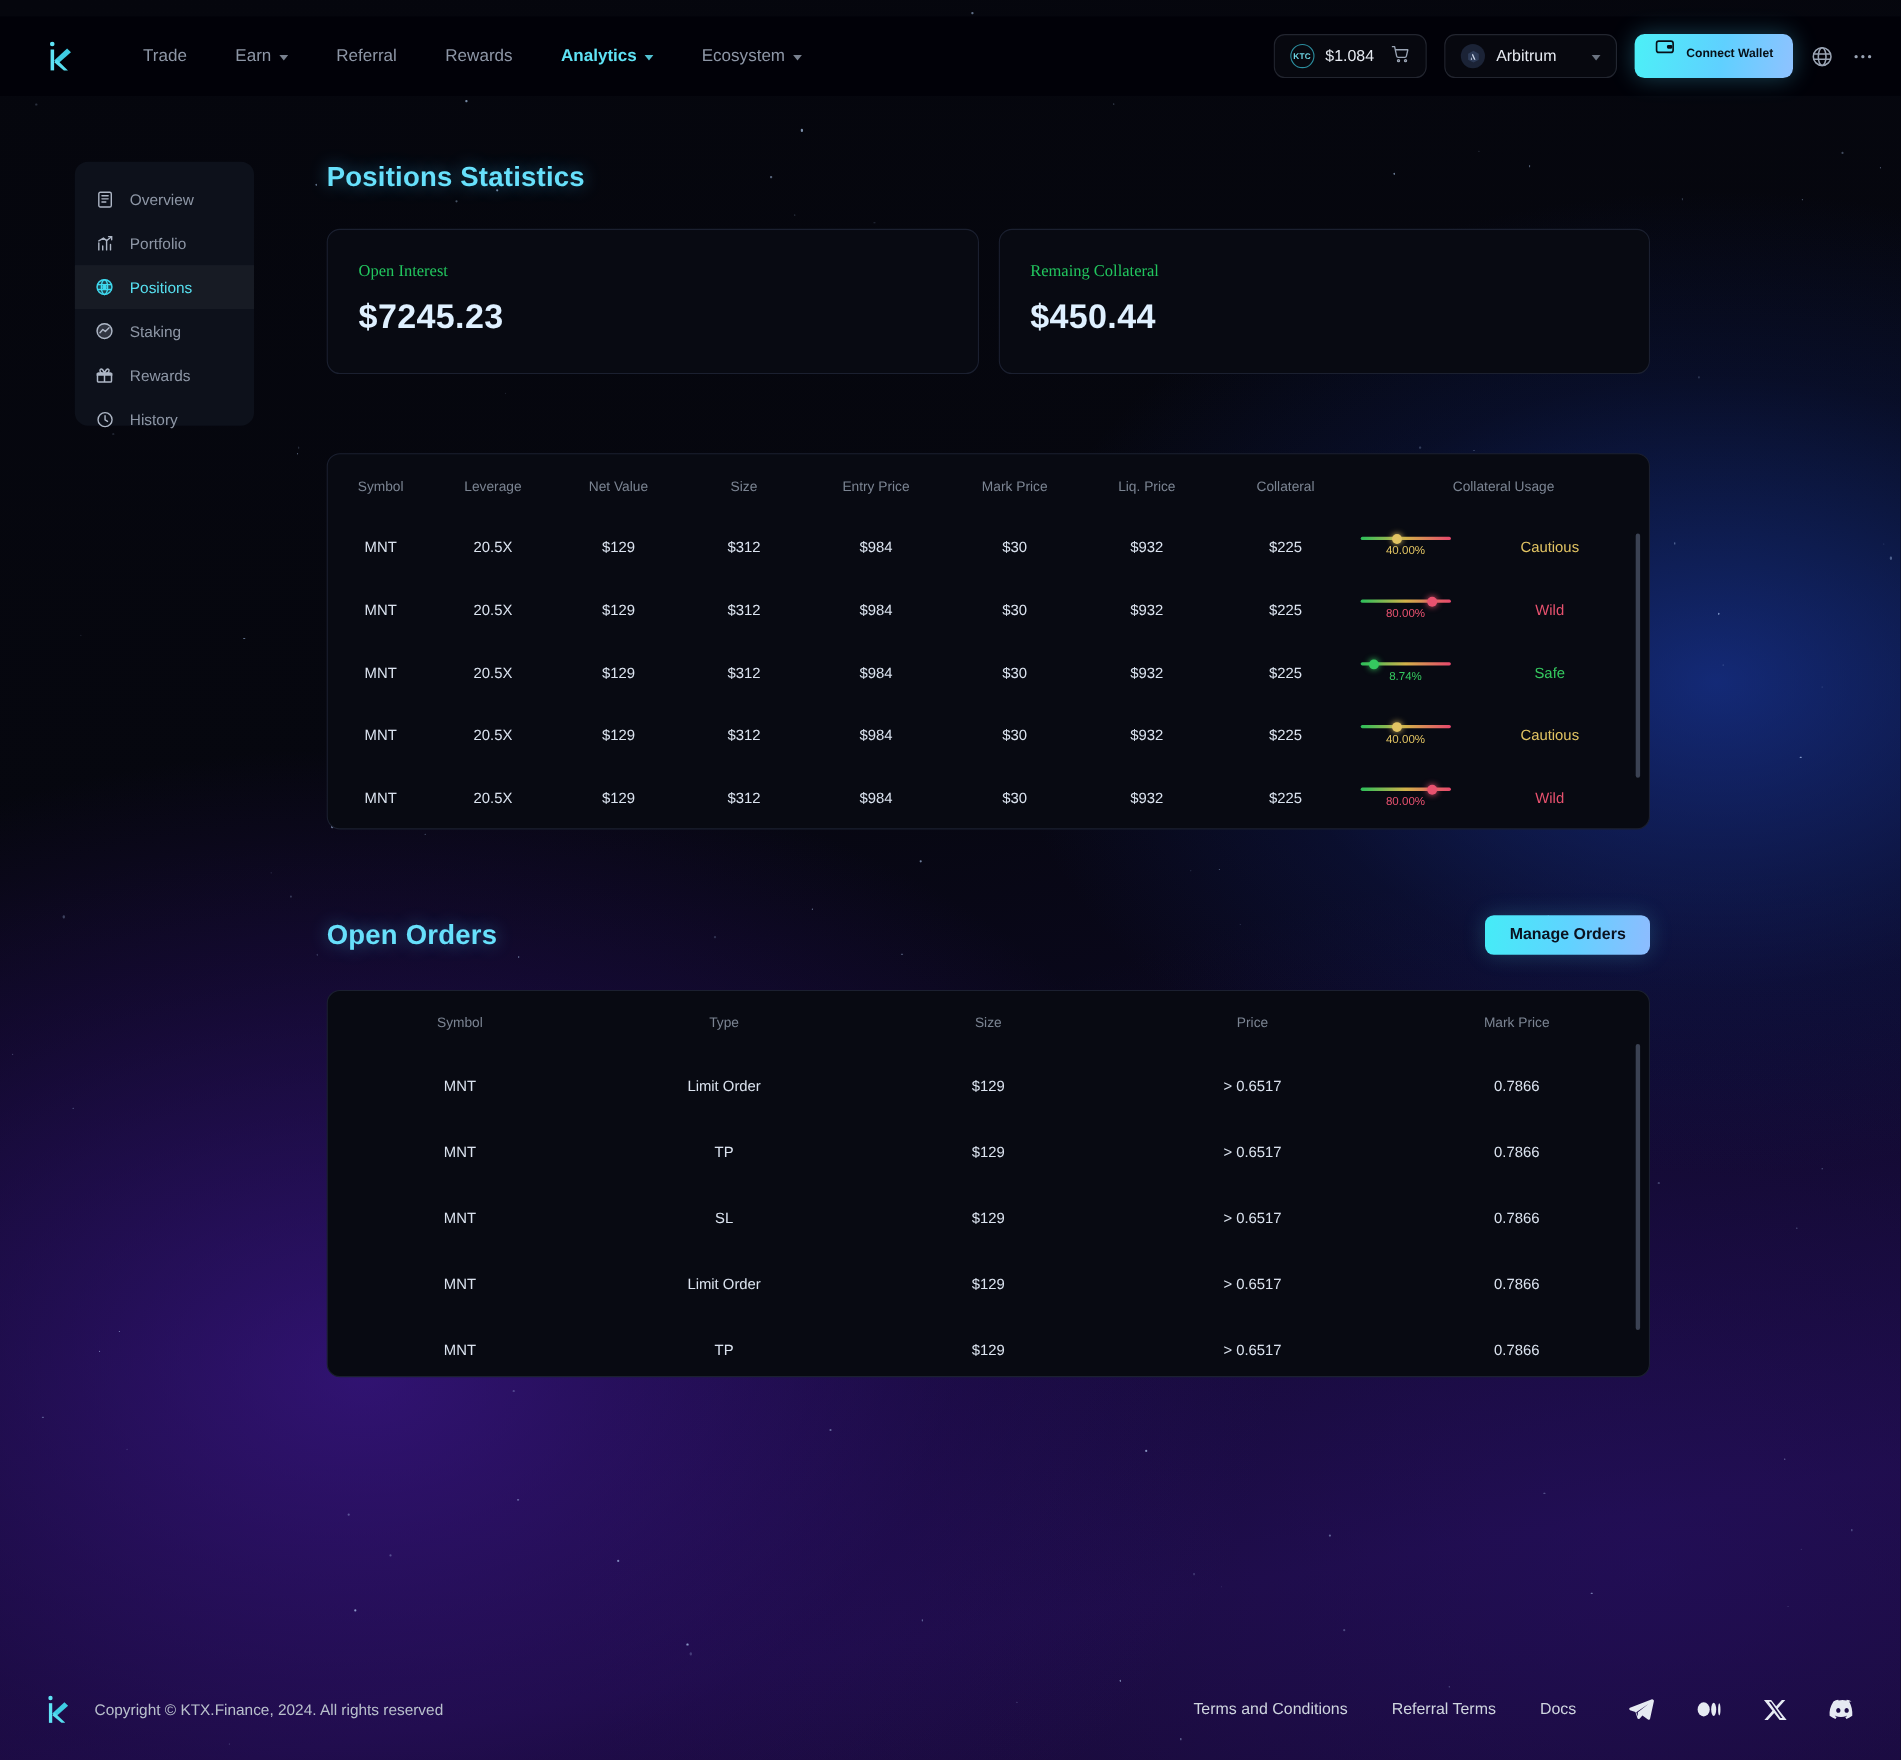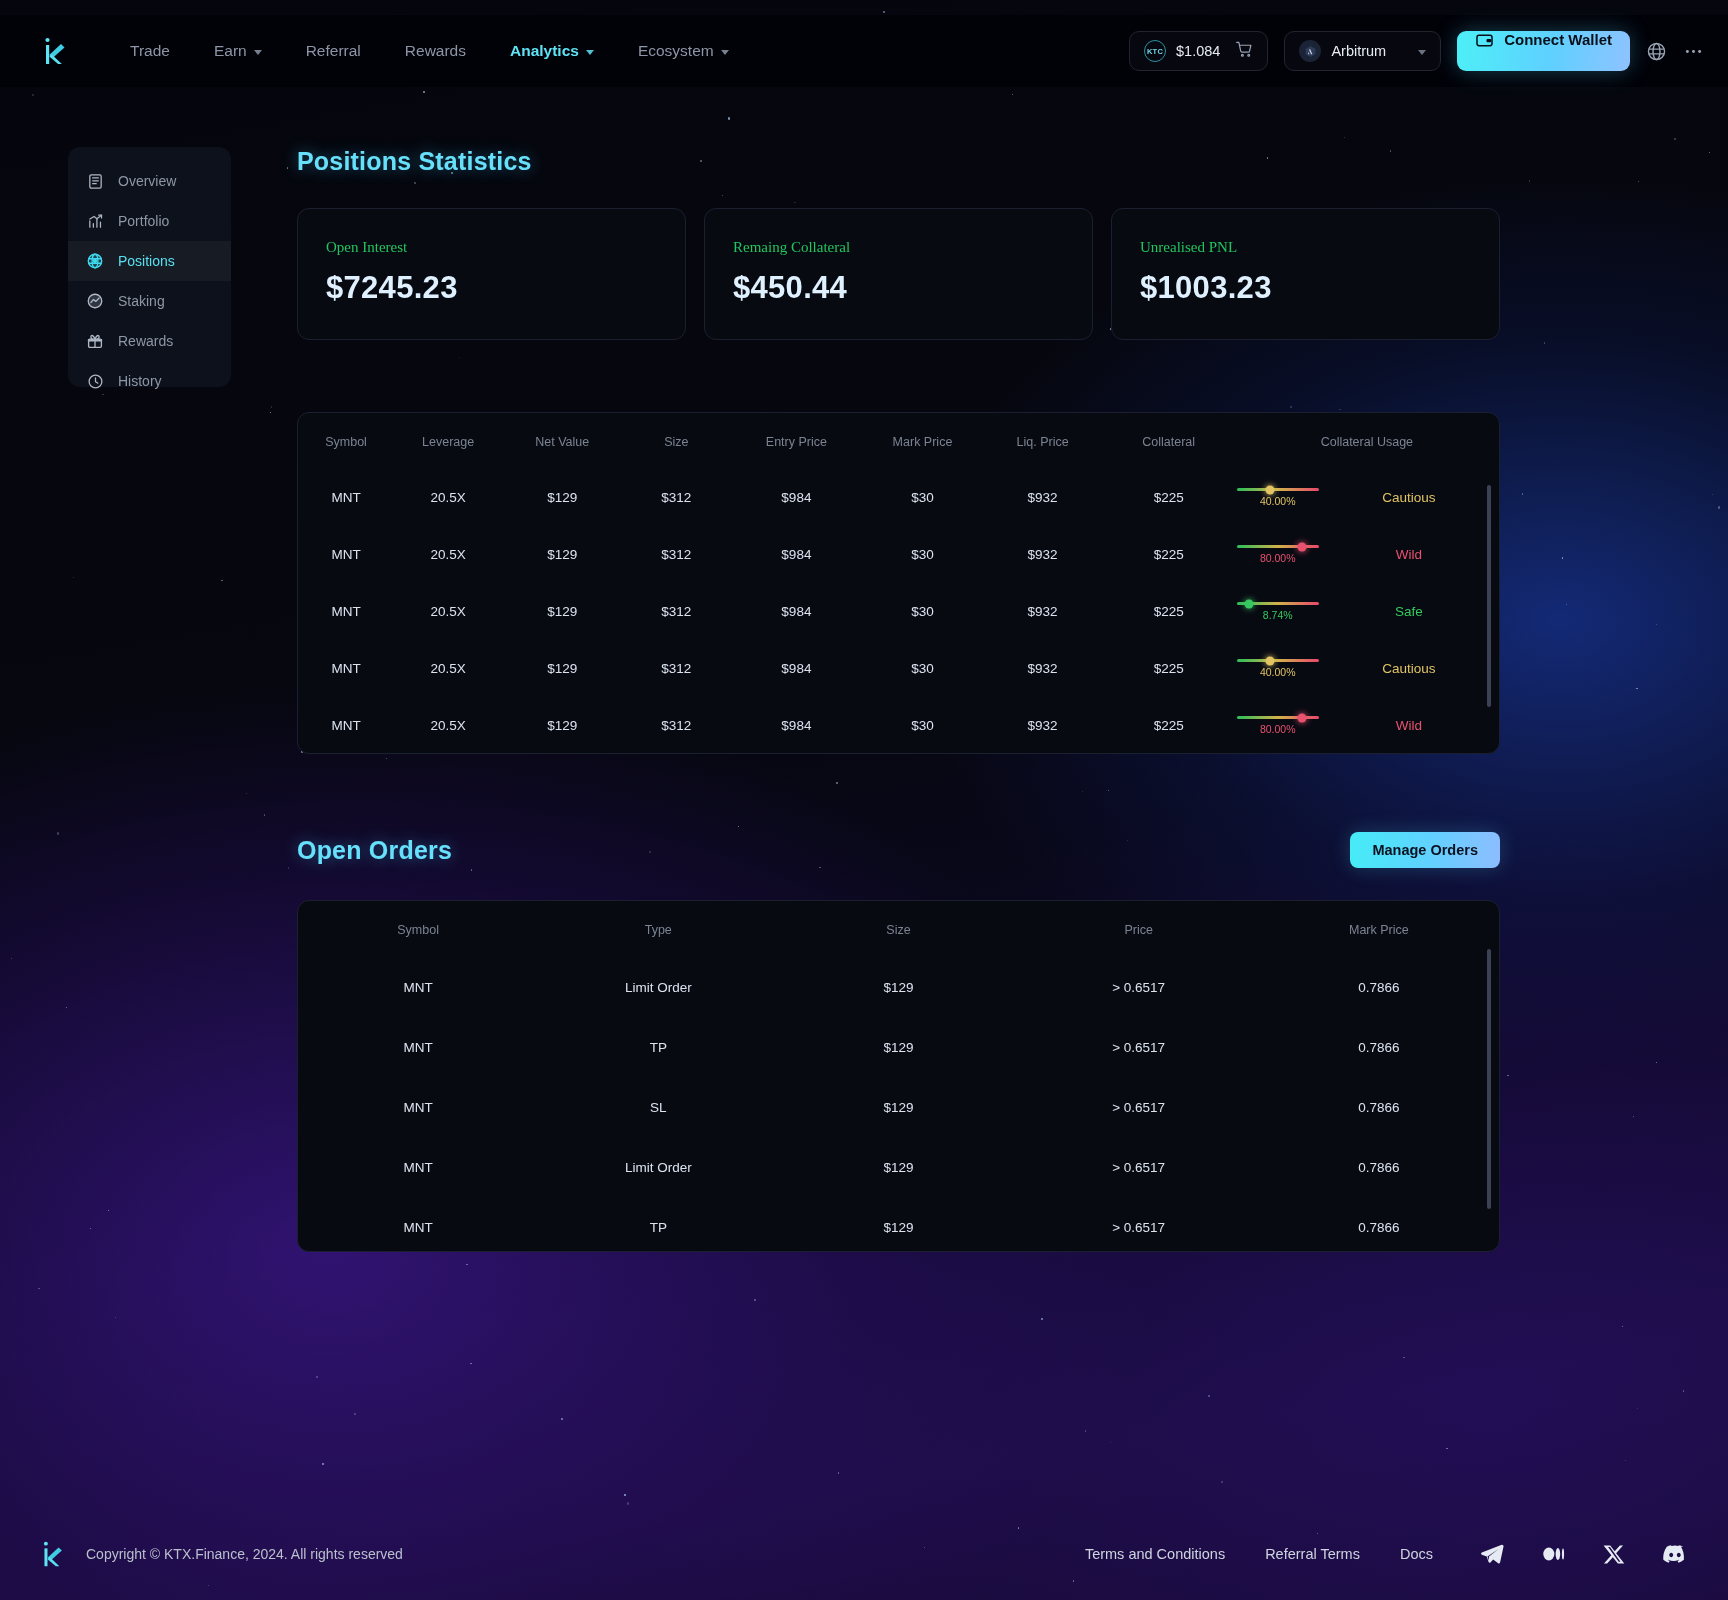--- a/index.html
+++ b/index.html
@@ -54,24 +54,24 @@
     width: 22px; height: 22px; border-radius: 50%;
     border: 1px solid #2c8fa0; color: #6fd7e6;
     font-size: 7.5px; display:flex; align-items:center; justify-content:center;
     letter-spacing: .3px; font-weight: 700;
   }
   .arb-badge {
     width: 22px; height: 22px; border-radius: 50%;
     background: #1b2336; display:flex; align-items:center; justify-content:center;
   }
   .connect-btn {
-    display: flex; align-items: flex-start; gap: 10px;
-    height: 40px; padding: 0 18px; border-radius: 9px; border: none;
+    display: flex; align-items: flex-end; gap: 10px;
+    height: 40px; padding: 16px 18px; border-radius: 9px; border: none;
     background: linear-gradient(100deg, #4cf0f7 0%, #5fd0ff 55%, #8fc2ff 100%);
-    color: #071018; font-size: 15px; font-weight: 700; cursor: pointer;
+    color: #071018; font-size: 11px; font-weight: 700; cursor: pointer;
     font-family: "Liberation Sans", sans-serif;
     box-shadow: 0 0 22px rgba(80,220,250,.30);
   }
   .icon-btn { color: #9aa4b4; cursor: pointer; display:flex; align-items:center; }
 
   
   .body-wrap { position: relative; z-index: 10; display: flex; padding: 60px 0 0 0; }
   .sidebar {
     width: 163px; margin-left: 68px; flex: none;
     background: #0d111b; border-radius: 12px; padding: 14px 0; height: 240px;
@@ -469,24 +469,20 @@
       <div class="section-title">Positions Statistics</div>
       <div class="stats" id="stat-cards">
           <div class="stat-card">
             <div class="stat-label">Open Interest</div>
             <div class="stat-value">$7245.23</div>
           </div>
           <div class="stat-card">
             <div class="stat-label">Remaing Collateral</div>
             <div class="stat-value">$450.44</div>
           </div>
-          <div class="stat-card">
-            <div class="stat-label">Unrealised PNL</div>
-            <div class="stat-value">$1003.23</div>
-          </div>
         </div>
 
 
       <div class="table-card">
         <div class="scroll-area">
           <table class="tbl">
             <thead>
                 <tr id="pos-head">
                   <th style="width: 8%;">Symbol</th>
                   <th style="width: 9%;">Leverage</th>

